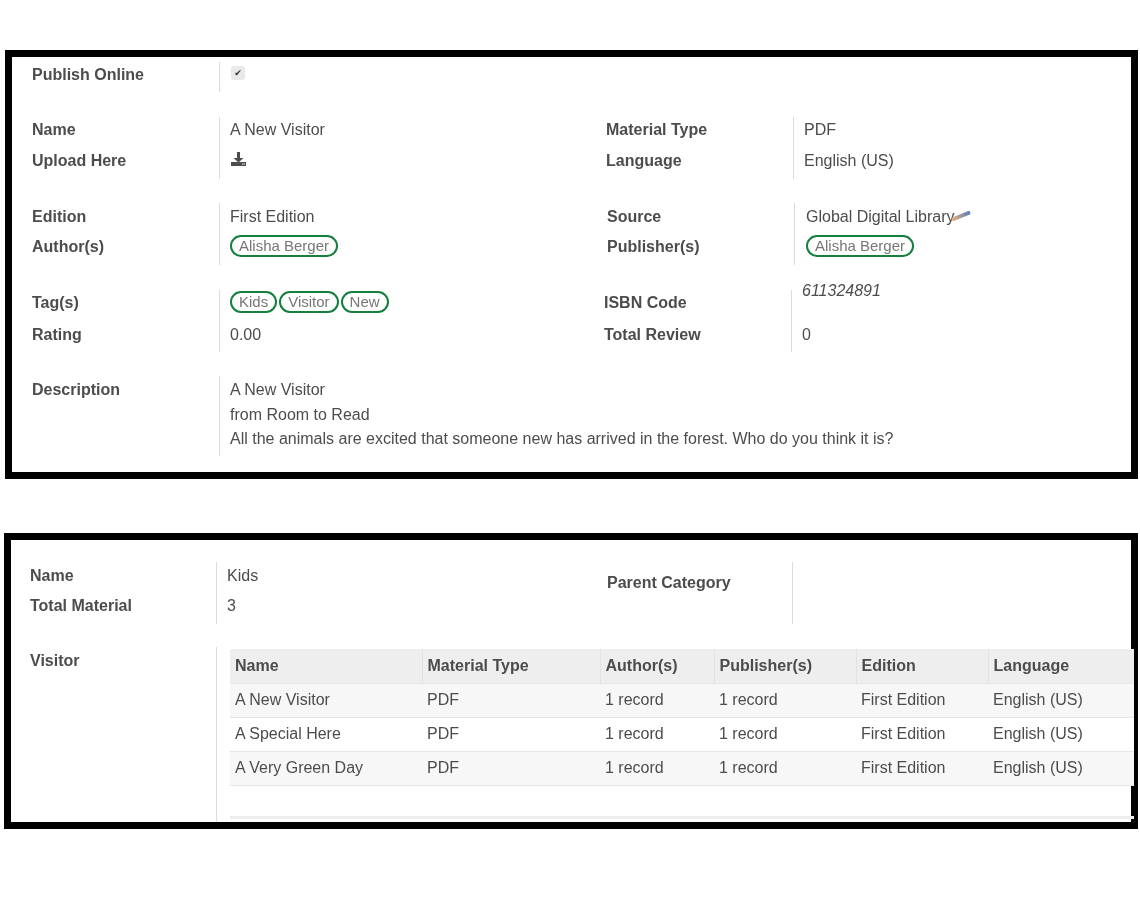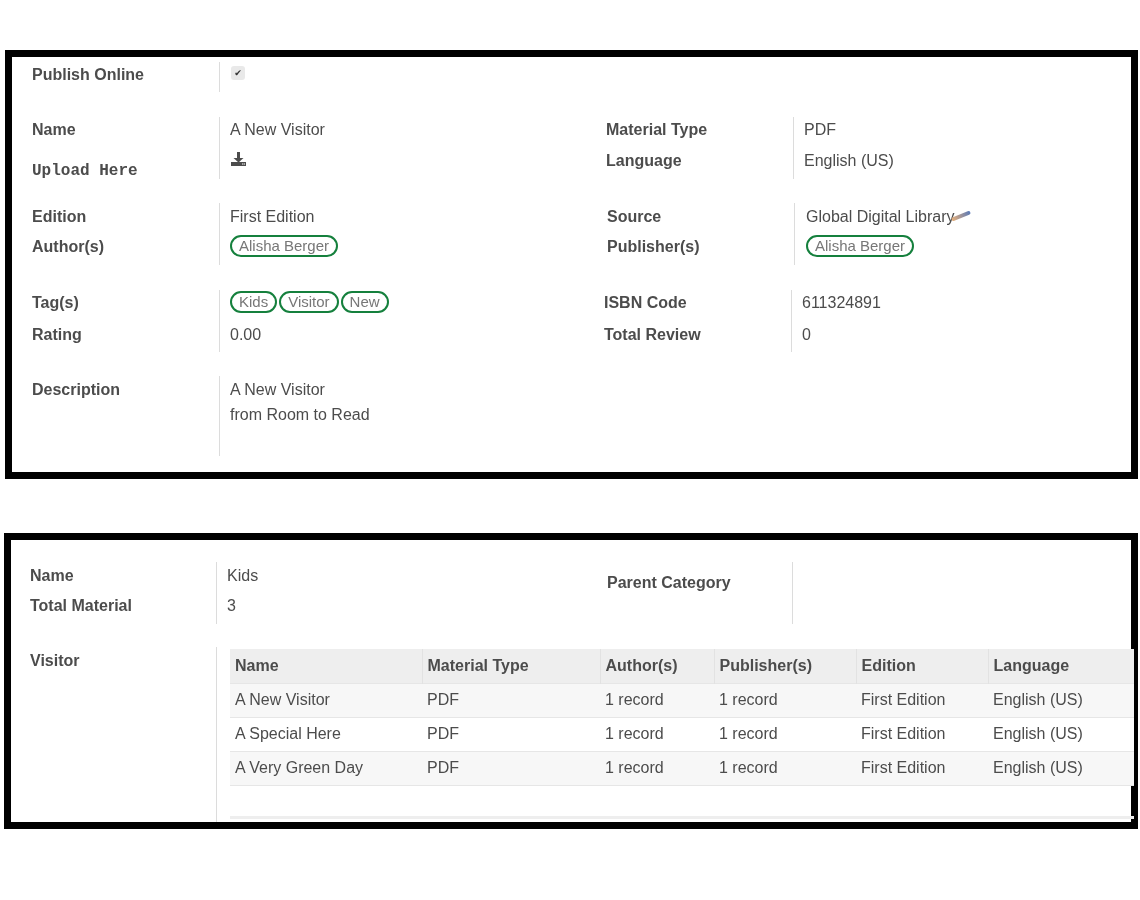--- a/index.html
+++ b/index.html
@@ -48,21 +48,21 @@
 
 <div class="card" id="card-material">
 
   <div class="lbl" style="left:20px;top:9px;">Publish Online</div>
   <div class="vsep" style="left:207px;top:5px;height:30px;"></div>
   <div class="chk" style="left:219px;top:9px;">
     <span>✔</span>
   </div>
 
   <div class="lbl" style="left:20px;top:64px;">Name</div>
-  <div class="lbl" style="left:20px;top:105px;font-family:Liberation Mono, monospace;">Upload Here</div>
+  <div class="lbl" style="left:20px;top:95px;">Upload Here</div>
   <div class="vsep" style="left:207px;top:60px;height:62px;"></div>
   <div class="val" style="left:218px;top:64px;">A New Visitor</div>
   <div style="position:absolute;left:218px;top:94px;width:18px;height:16px;">
     <svg width="16" height="16" viewBox="0 0 16 16">
       <rect x="7" y="1" width="3" height="7" fill="#4c4c4c"></rect>
       <polygon points="3.5,7 13.5,7 8.5,11.5" fill="#4c4c4c"></polygon>
       <rect x="1" y="11" width="15" height="4" fill="#4c4c4c"></rect>
       <rect x="12" y="12.5" width="1.5" height="1" fill="#fff"></rect>
       <rect x="14" y="12.5" width="1" height="1" fill="#fff"></rect>
     </svg>
@@ -95,27 +95,28 @@
   <div class="lbl" style="left:20px;top:269px;">Rating</div>
   <div class="vsep" style="left:207px;top:233px;height:62px;"></div>
   <div class="tags" style="left:218px;top:234px;">
     <span class="tag">Kids</span><span class="tag">Visitor</span><span class="tag">New</span>
   </div>
   <div class="val" style="left:218px;top:269px;">0.00</div>
 
   <div class="lbl" style="left:592px;top:237px;">ISBN Code</div>
   <div class="lbl" style="left:592px;top:269px;">Total Review</div>
   <div class="vsep" style="left:779px;top:233px;height:62px;"></div>
-  <div class="val" style="left:790px;top:237px;">611324891</div>
+  <div class="val" style="left:790px;top:225px;font-style:italic;">611324891</div>
   <div class="val" style="left:790px;top:269px;">0</div>
 
   <div class="lbl" style="left:20px;top:324px;">Description</div>
   <div class="vsep" style="left:207px;top:319px;height:80px;"></div>
   <div class="val" style="left:218px;top:324px;">A New Visitor</div>
   <div class="val" style="left:218px;top:349px;">from Room to Read</div>
+  <div class="val" style="left:218px;top:373px;">All the animals are excited that someone new has arrived in the forest. Who do you think it is?</div>
 </div>
 
 <div class="card" id="card-category">
 
   <div class="lbl" style="left:19px;top:27px;">Name</div>
   <div class="lbl" style="left:19px;top:57px;">Total Material</div>
   <div class="vsep" style="left:205px;top:22px;height:62px;"></div>
   <div class="val" style="left:216px;top:27px;">Kids</div>
   <div class="val" style="left:216px;top:57px;">3</div>
 

